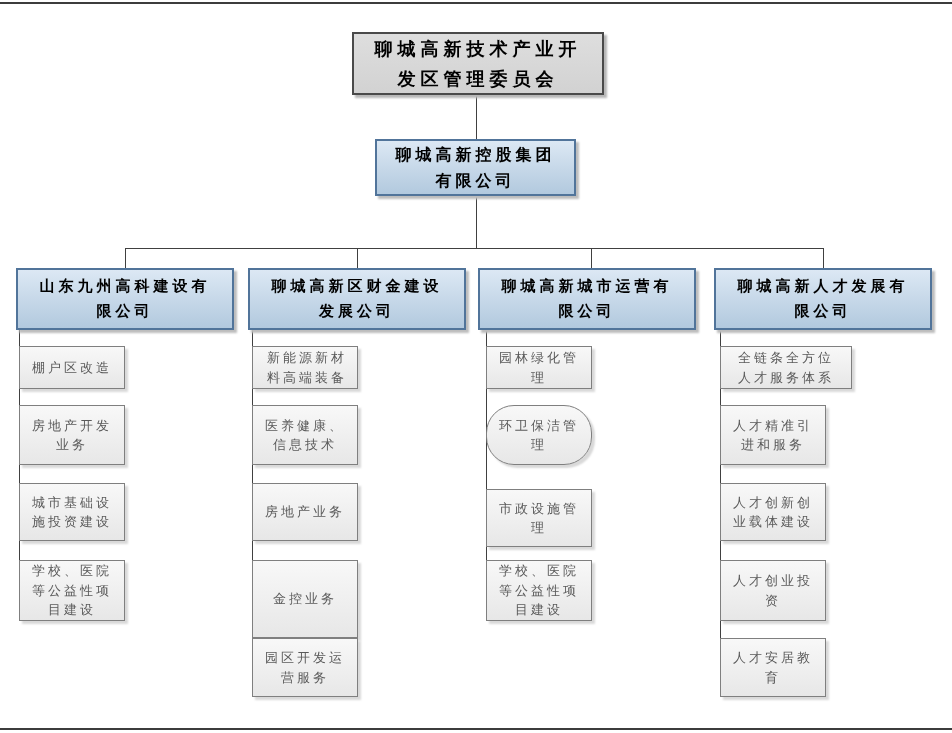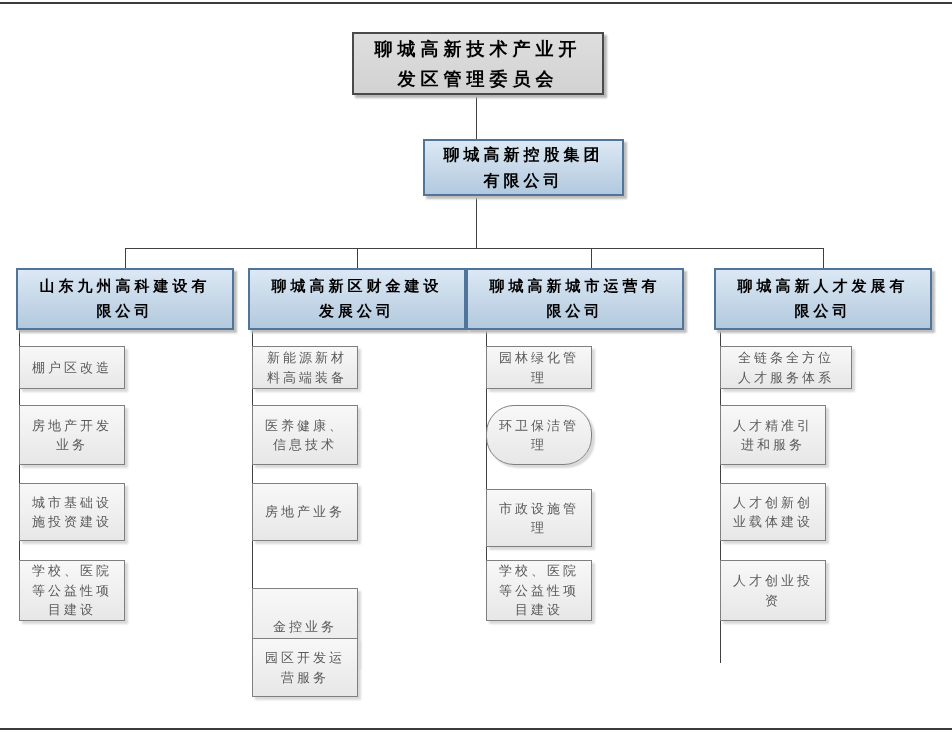--- a/index.html
+++ b/index.html
@@ -35,21 +35,20 @@
   .blue-box{
     background:linear-gradient(#dce8f4,#b2c9de);
     border:2px solid #51749a;
     box-shadow:3px 3px 2px #bdbdbd;
     font-weight:bold;color:#000;
   }
   .holding-box{
     left:375px;top:139px;width:201px;height:57px;
     font-size:16px;letter-spacing:4px;line-height:1.6;
     padding:0 10px;
-    margin-left:48px;
   }
   .branch-box{
     top:268px;width:218px;height:62px;
     font-size:15px;letter-spacing:4px;line-height:1.7;
     padding:10px 18px;
   }
   .child-box{
     width:106px;
     background:linear-gradient(#f8f8f8,#e7e7e7);
     border:1px solid #7f7f7f;
@@ -79,37 +78,38 @@
   <div class="connector" style="left:252px;top:330px;width:1px;height:333px;"></div>
   <div class="connector" style="left:486px;top:330px;width:1px;height:255px;"></div>
   <div class="connector" style="left:720px;top:330px;width:1px;height:333px;"></div>
 
   <div class="node root-box">聊城高新技术产业开发区管理委员会</div>
 
   <div class="node blue-box holding-box">聊城高新控股集团有限公司</div>
 
   <div class="node blue-box branch-box" style="left:16px;">山东九州高科建设有限公司</div>
   <div class="node blue-box branch-box" style="left:248px;">聊城高新区财金建设发展公司</div>
-  <div class="node blue-box branch-box" style="left:466px;">聊城高新城市运营有限公司</div>
+  <div class="node blue-box branch-box" style="left:478px;">聊城高新城市运营有限公司</div>
   <div class="node blue-box branch-box" style="left:714px;">聊城高新人才发展有限公司</div>
 
   <div class="node child-box" style="left:19px;top:346px;height:43px;">棚户区改造</div>
   <div class="node child-box" style="left:19px;top:405px;height:60px;">房地产开发业务</div>
   <div class="node child-box" style="left:19px;top:483px;height:58px;">城市基础设施投资建设</div>
   <div class="node child-box" style="left:19px;top:560px;height:61px;">学校、医院等公益性项目建设</div>
 
   <div class="node child-box" style="left:252px;top:346px;height:43px;padding-left:12px;">新能源新材料高端装备</div>
   <div class="node child-box" style="left:252px;top:405px;height:60px;">医养健康、信息技术</div>
   <div class="node child-box" style="left:252px;top:483px;height:58px;">房地产业务</div>
-  <div class="node child-box" style="left:252px;top:560px;height:78px;margin-top:28px;">金控业务</div>
+  <div class="node child-box" style="left:252px;top:560px;height:78px;">金控业务</div>
   <div class="node child-box" style="left:252px;top:638px;height:59px;">园区开发运营服务</div>
 
   <div class="node child-box" style="left:486px;top:346px;height:43px;">园林绿化管理</div>
   <div class="node child-box" style="left:486px;top:405px;height:60px;border-radius:28px;">环卫保洁管理</div>
   <div class="node child-box" style="left:486px;top:483px;height:58px;margin-top:6px;">市政设施管理</div>
   <div class="node child-box" style="left:486px;top:560px;height:61px;">学校、医院等公益性项目建设</div>
 
   <div class="node child-box wide" style="left:720px;top:346px;height:43px;">全链条全方位人才服务体系</div>
   <div class="node child-box" style="left:720px;top:405px;height:60px;">人才精准引进和服务</div>
   <div class="node child-box" style="left:720px;top:483px;height:58px;">人才创新创业载体建设</div>
   <div class="node child-box" style="left:720px;top:560px;height:61px;">人才创业投资</div>
+  <div class="node child-box" style="left:720px;top:638px;height:59px;">人才安居教育</div>
 
 </div>
 
 </body></html>

